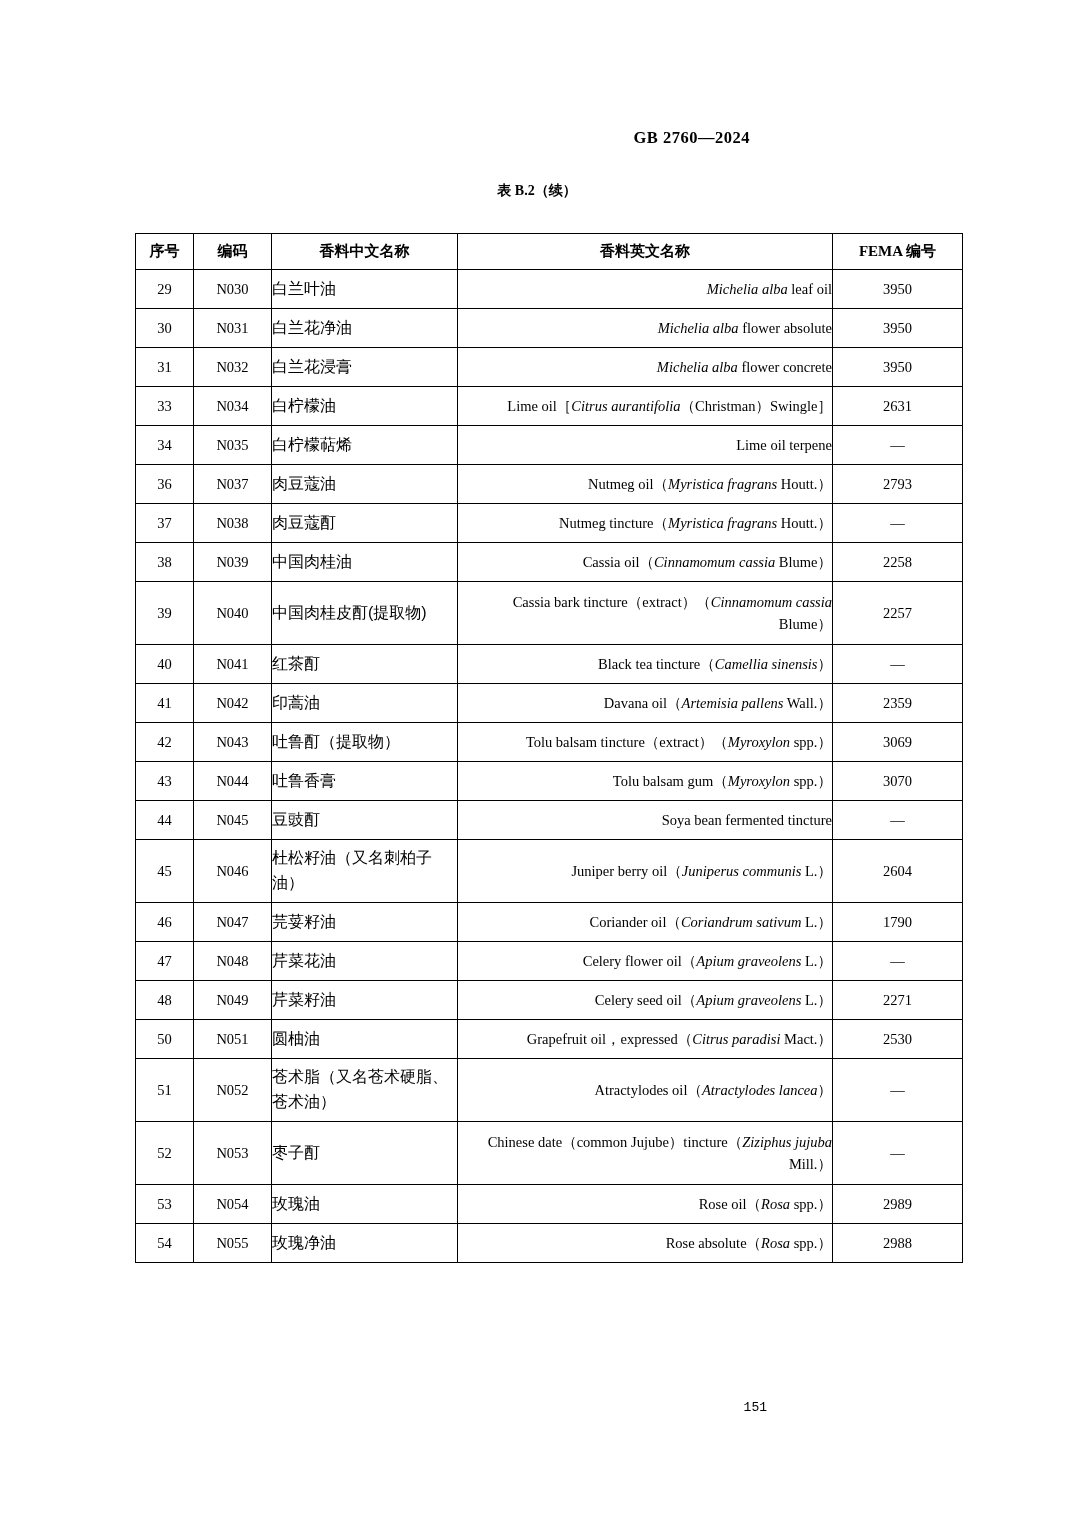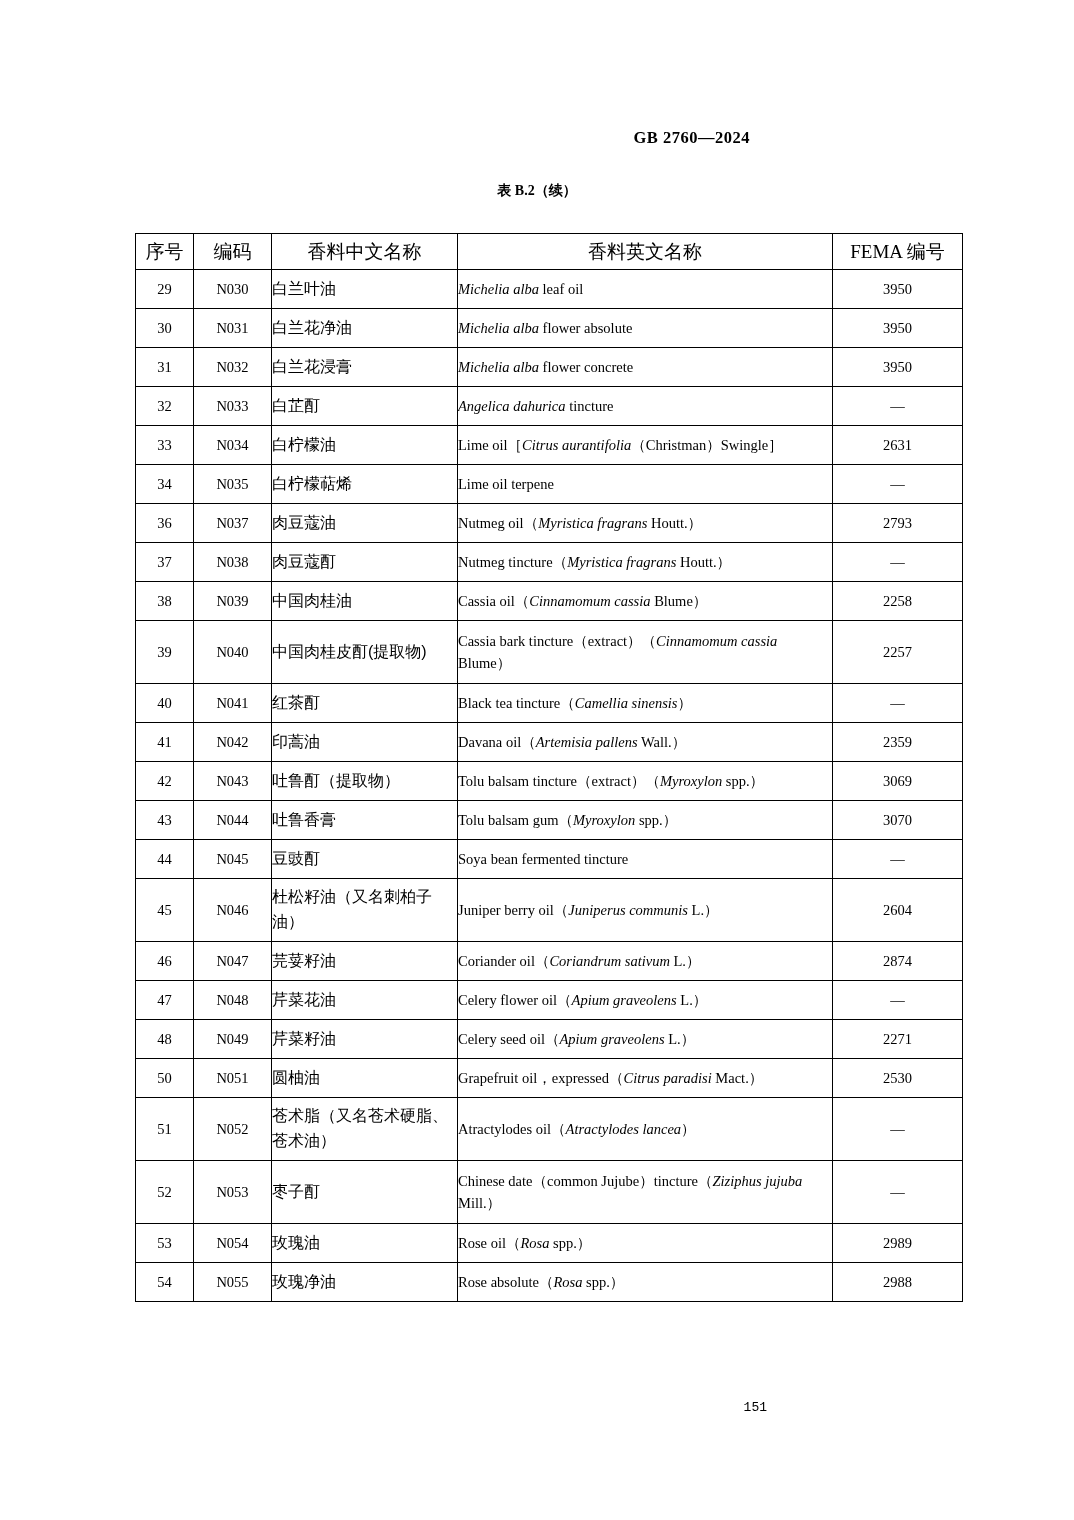--- a/index.html
+++ b/index.html
@@ -47,22 +47,22 @@
     border-collapse: collapse;
     table-layout: fixed;
   }
   table.btable td, table.btable th {
     border: 1px solid #000000;
     padding: 0;
     vertical-align: middle;
   }
   table.btable thead th {
     height: 35px;
-    font-weight: normal;
-    font-size: 19px;
+    font-weight: bold;
+    font-size: 15px;
     text-align: center;
     font-family: "Liberation Serif", "DejaVu Serif", serif;
   }
   col.c-no { width: 58px; }
   col.c-code { width: 78px; }
   col.c-cn { width: 186px; }
   col.c-en { width: 375px; }
   col.c-fema { width: 130px; }
 
   td.no, td.code, td.fema {
@@ -72,21 +72,21 @@
   }
   td.cn {
     text-align: left;
     padding-left: 10px;
     padding-right: 8px;
     font-size: 16px;
     font-family: "Liberation Sans", "DejaVu Sans", sans-serif;
     line-height: 1.55;
   }
   td.en {
-    text-align: left;
+    text-align: right;
     padding-left: 9px;
     padding-right: 8px;
     font-size: 14.5px;
     font-family: "Liberation Serif", "DejaVu Serif", serif;
     line-height: 1.55;
   }
   tr.r1 td { height: 38px; }
   tr.r2 td { height: 62px; }
   .it { font-style: italic; }
   .pageno {
@@ -139,27 +139,20 @@
           <td class="fema">3950</td>
         </tr>
         <tr class="r1">
           <td class="no">31</td>
           <td class="code">N032</td>
           <td class="cn">白兰花浸膏</td>
           <td class="en"><span class="it">Michelia alba</span> flower concrete</td>
           <td class="fema">3950</td>
         </tr>
         <tr class="r1">
-          <td class="no">32</td>
-          <td class="code">N033</td>
-          <td class="cn">白芷酊</td>
-          <td class="en"><span class="it">Angelica dahurica</span> tincture</td>
-          <td class="fema">—</td>
-        </tr>
-        <tr class="r1">
           <td class="no">33</td>
           <td class="code">N034</td>
           <td class="cn">白柠檬油</td>
           <td class="en">Lime oil［<span class="it">Citrus aurantifolia</span>（Christman）Swingle］</td>
           <td class="fema">2631</td>
         </tr>
         <tr class="r1">
           <td class="no">34</td>
           <td class="code">N035</td>
           <td class="cn">白柠檬萜烯</td>
@@ -234,21 +227,21 @@
           <td class="code">N046</td>
           <td class="cn">杜松籽油（又名刺柏子油）</td>
           <td class="en">Juniper berry oil（<span class="it">Juniperus communis</span> L.）</td>
           <td class="fema">2604</td>
         </tr>
         <tr class="r1">
           <td class="no">46</td>
           <td class="code">N047</td>
           <td class="cn">芫荽籽油</td>
           <td class="en">Coriander oil（<span class="it">Coriandrum sativum</span> L.）</td>
-          <td class="fema">2874</td>
+          <td class="fema">1790</td>
         </tr>
         <tr class="r1">
           <td class="no">47</td>
           <td class="code">N048</td>
           <td class="cn">芹菜花油</td>
           <td class="en">Celery flower oil（<span class="it">Apium graveolens</span> L.）</td>
           <td class="fema">—</td>
         </tr>
         <tr class="r1">
           <td class="no">48</td>

